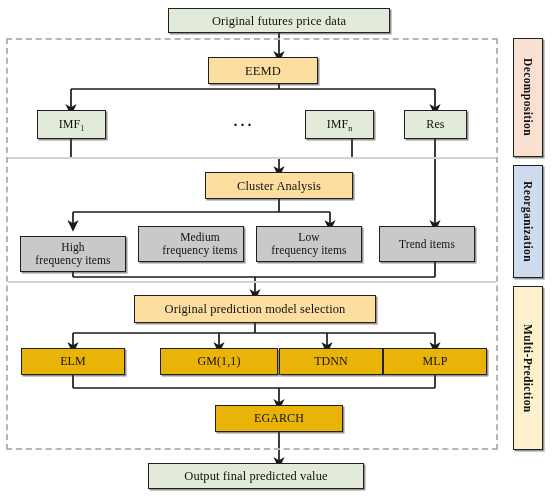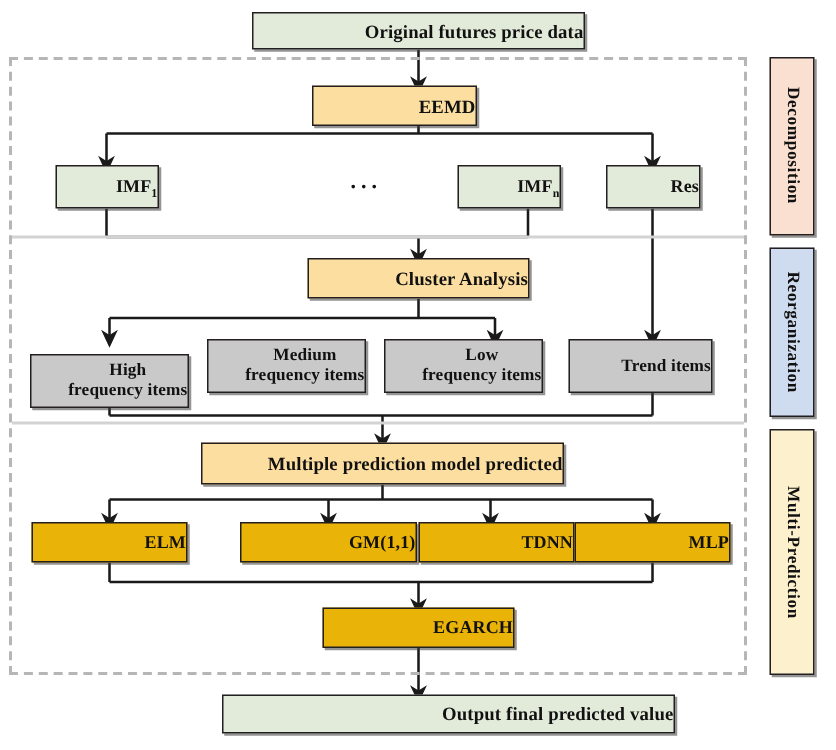--- a/index.html
+++ b/index.html
@@ -18,23 +18,23 @@
 
   
   #wires { position: absolute; left: 0; top: 0; width: 557px; height: 500px; }
 
   
   .node {
     position: absolute;
     border: 1.6px solid #231f20;
     display: flex;
     align-items: center;
-    justify-content: flex-end;
+    justify-content: center;
     text-align: center;
-    font-weight: bold;
+    font-weight: normal;
     color: #111111;
     line-height: 1.12;
     letter-spacing: .1px;
     z-index: 3;
     box-shadow: 1.5px 1.5px 0 rgba(60,60,60,.55);
   }
   .green  { background: #e2ebda; }
   .yellow { background: #fcdfa0; }
   .gray   { background: #c9c9c9; }
   .blue   { background: #eab308; }
@@ -188,21 +188,21 @@
     <span>
       <span>Low</span><br><span>frequency items</span>
     </span>
   </div>
 
   <div class="node gray fs115" style="left:379px; top:226px; width:96px; height:36px;">
     <span>Trend items</span>
   </div>
 
   <div class="node yellow fs125" style="left:134px; top:295px; width:242px; height:28px;">
-    <span>Multiple prediction model predicted</span>
+    <span>Original prediction model selection</span>
   </div>
 
   <div class="node blue fs12" style="left:21px; top:348px; width:104px; height:27px;">
     <span>ELM</span>
   </div>
 
   <div class="node blue fs12" style="left:160px; top:348px; width:118px; height:27px;">
     <span>GM(1,1)</span>
   </div>
 
@@ -211,21 +211,21 @@
   </div>
 
   <div class="node blue fs12" style="left:383px; top:348px; width:104px; height:27px;">
     <span>MLP</span>
   </div>
 
   <div class="node blue fs12" style="left:215px; top:405px; width:128px; height:27px;">
     <span>EGARCH</span>
   </div>
 
-  <div class="node green fs125" style="left:148px; top:463px; width:302px; height:26px;">
+  <div class="node green fs125" style="left:148px; top:463px; width:216px; height:26px;">
     <span>Output final predicted value</span>
   </div>
 
   <div class="side-label peach" style="left:513px; top:38px; width:30px; height:119px;">
     <span>Decomposition</span>
   </div>
 
   <div class="side-label lblue" style="left:513px; top:165px; width:30px; height:113px;">
     <span>Reorganization</span>
   </div>

